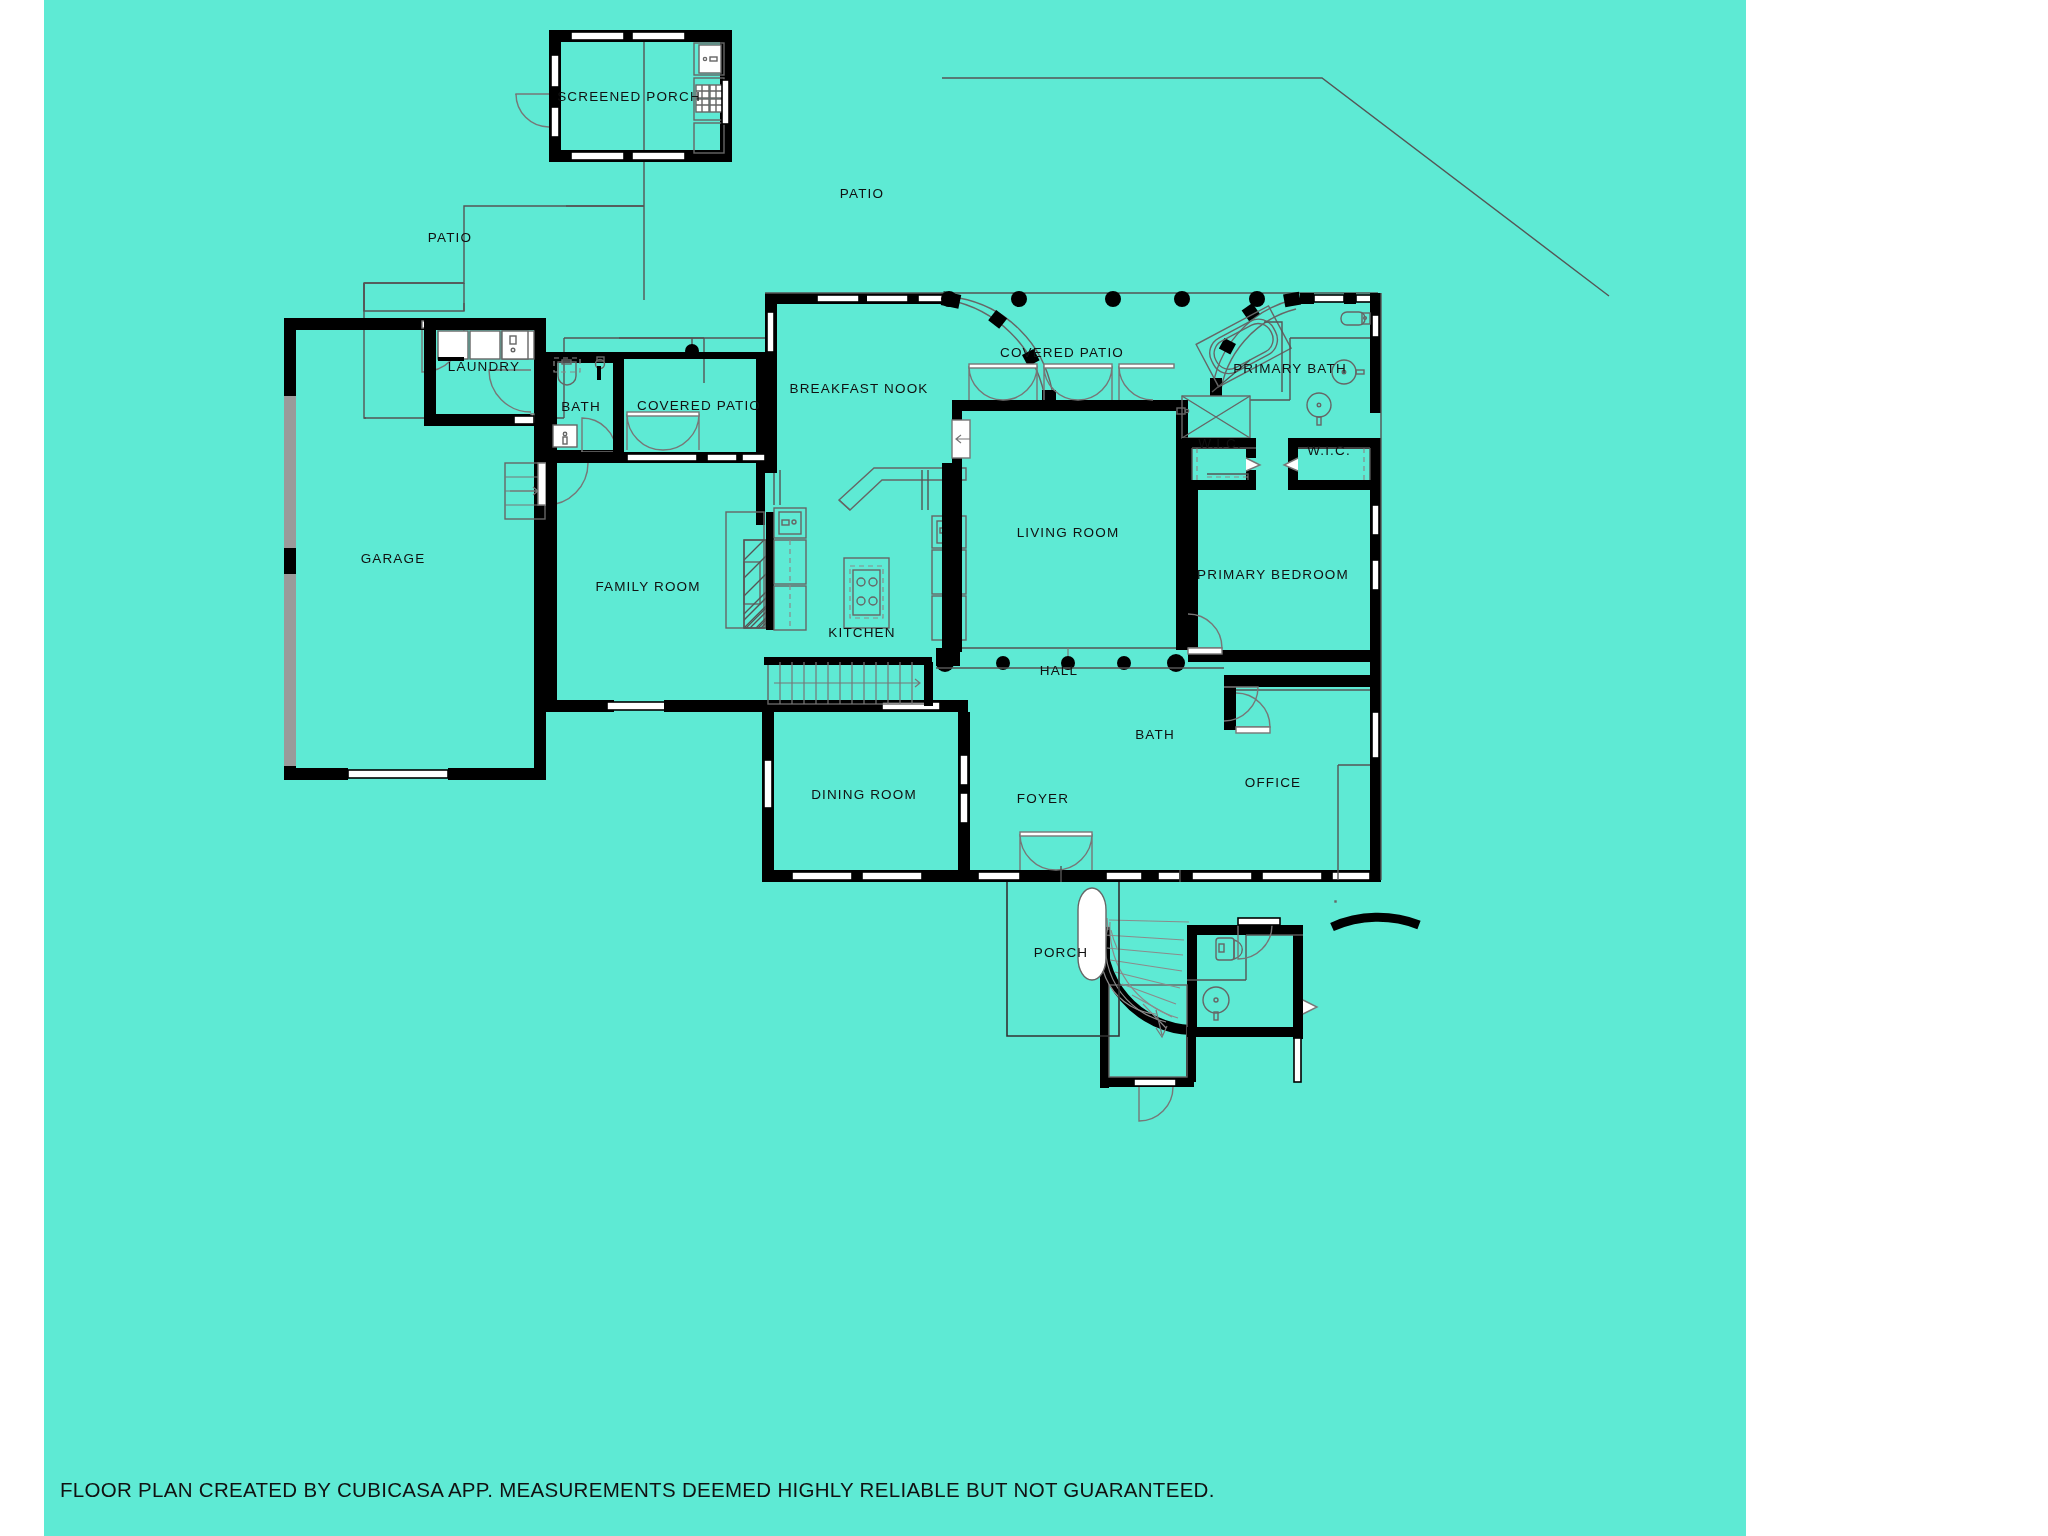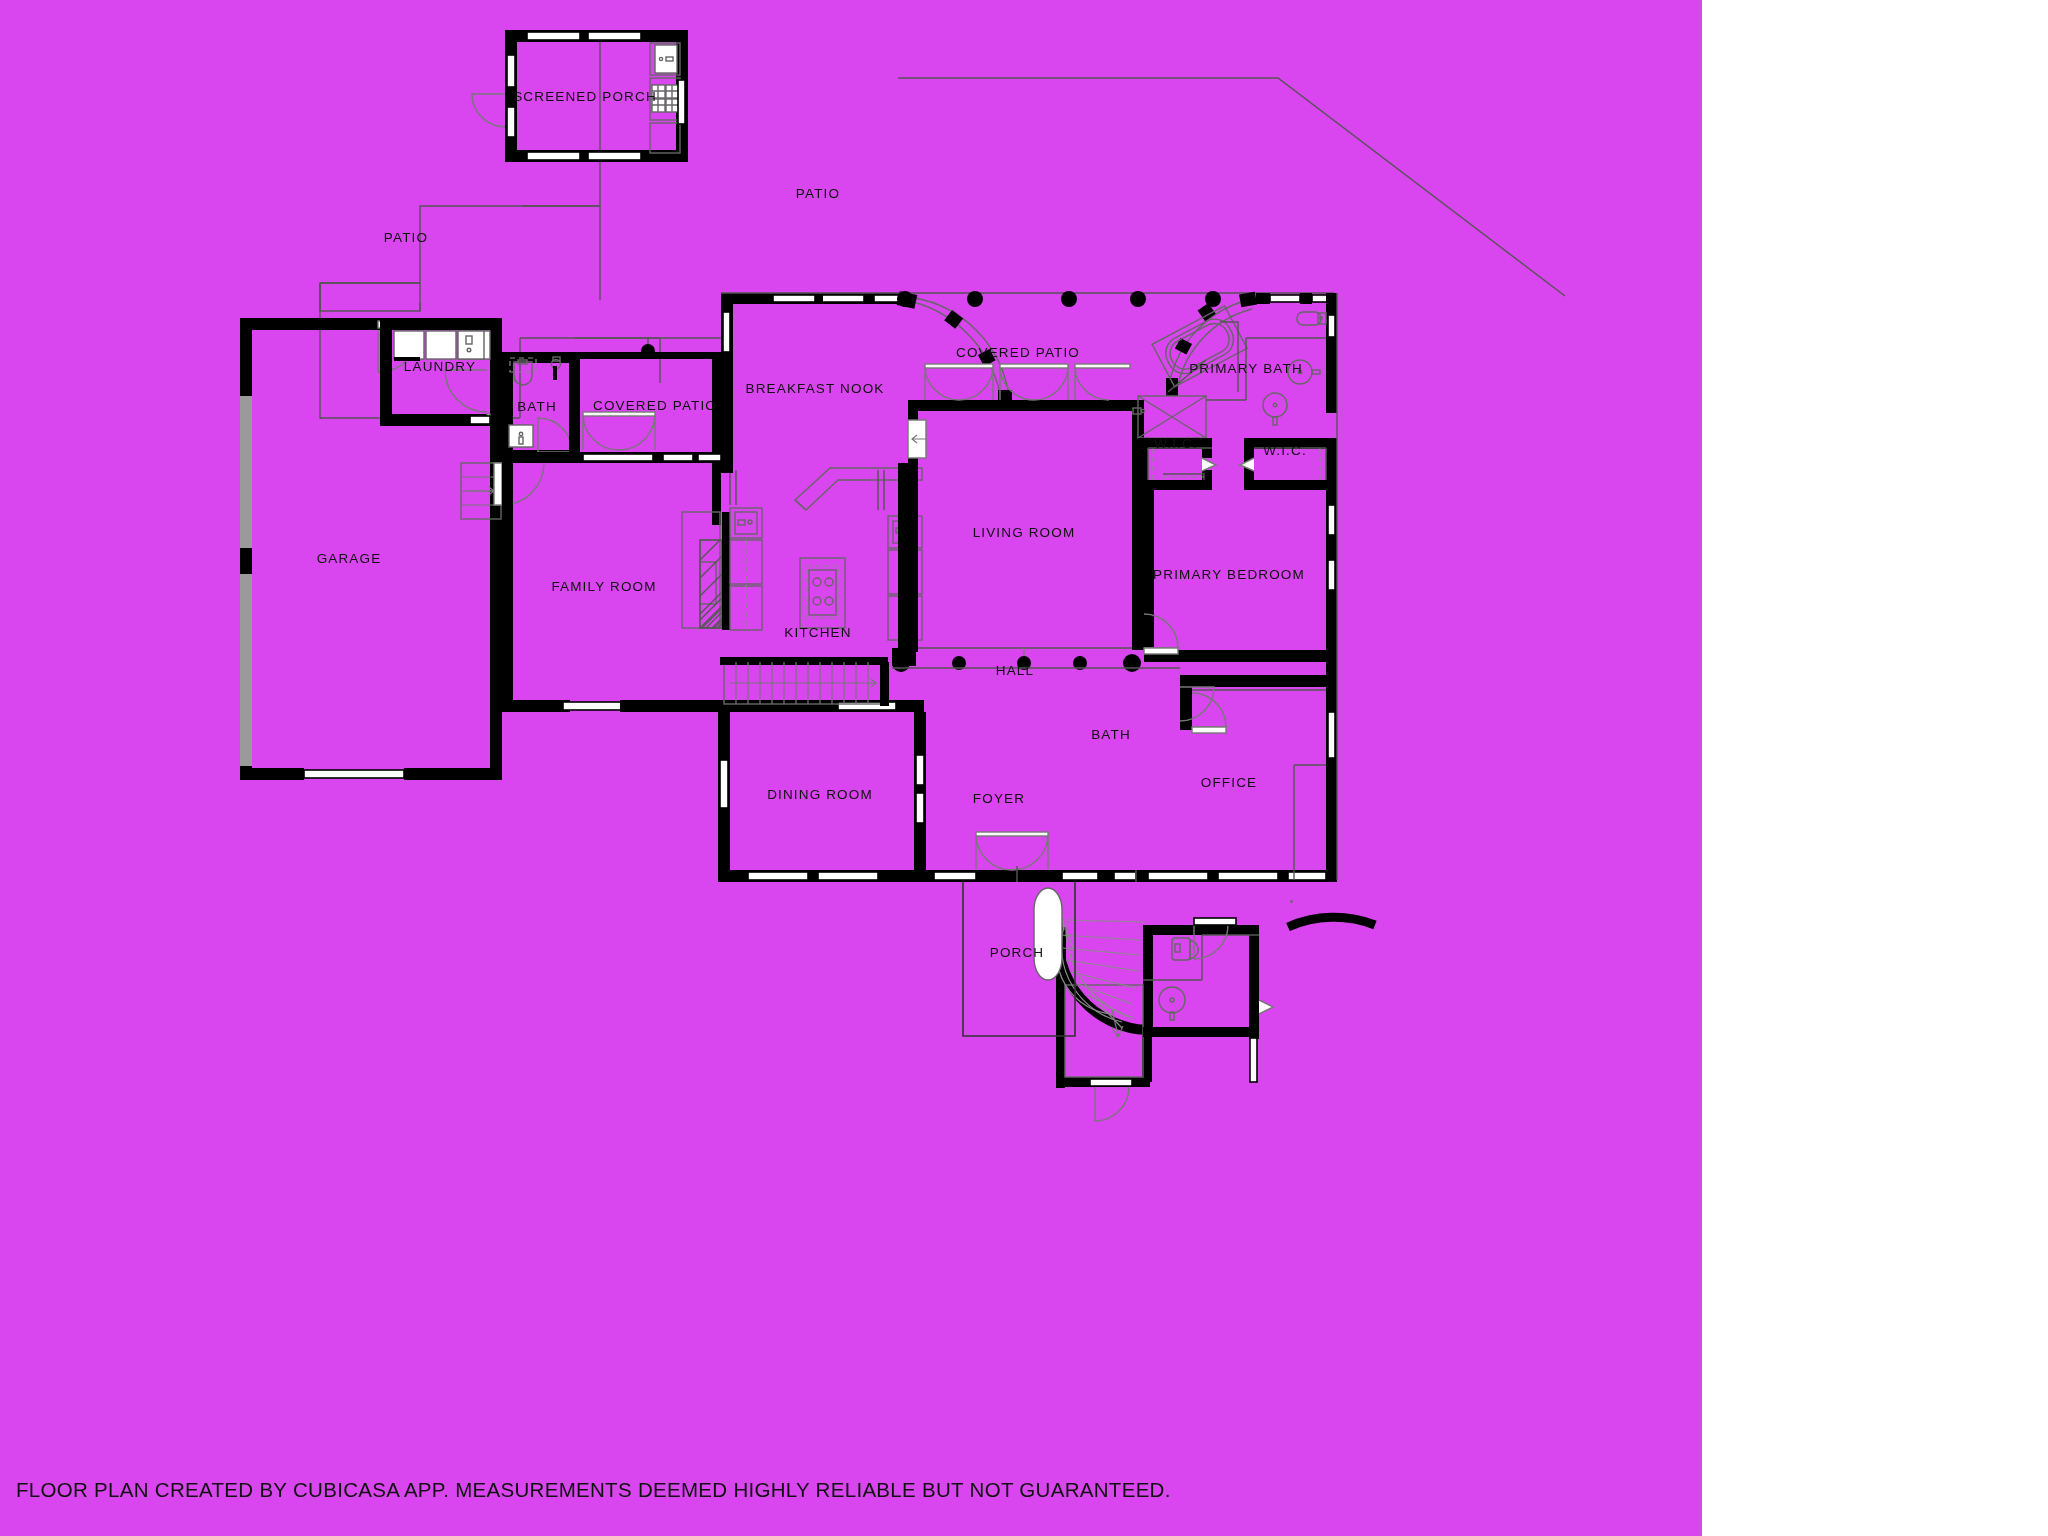--- a/index.html
+++ b/index.html
@@ -1,18 +1,18 @@
 <!DOCTYPE html>
 <html><head>
 <meta charset="utf-8">
 <style>
   html,body{margin:0;padding:0;background:#ffffff;}
   body{width:2048px;height:1536px;overflow:hidden;
        font-family:"Liberation Sans","DejaVu Sans",sans-serif;}
-  #plan-root{position:relative;width:1702px;height:1536px;background:#d946ef;}
+  #plan-root{position:relative;width:1702px;height:1536px;background:#5eead4;margin-left:44px;}
   svg#floorplan{position:absolute;left:0;top:0;width:2048px;height:1536px;display:block;}
   .wall{fill:#000000;}
   .thinline{fill:none;stroke:#555555;stroke-width:1.4;}
   .outline{fill:none;stroke:#333333;stroke-width:1.6;}
   .fixture{fill:#ffffff;stroke:#666666;stroke-width:1.4;}
   .fixture-nofill{fill:none;stroke:#666666;stroke-width:1.4;}
   .dashed{fill:none;stroke:#8a8a8a;stroke-width:1.2;stroke-dasharray:5 4;}
   .doorarc{fill:none;stroke:#777777;stroke-width:1.4;}
   .doorleaf{fill:#ffffff;stroke:#777777;stroke-width:1.4;}
   .window{fill:#ffffff;stroke:#000000;stroke-width:1.6;}

